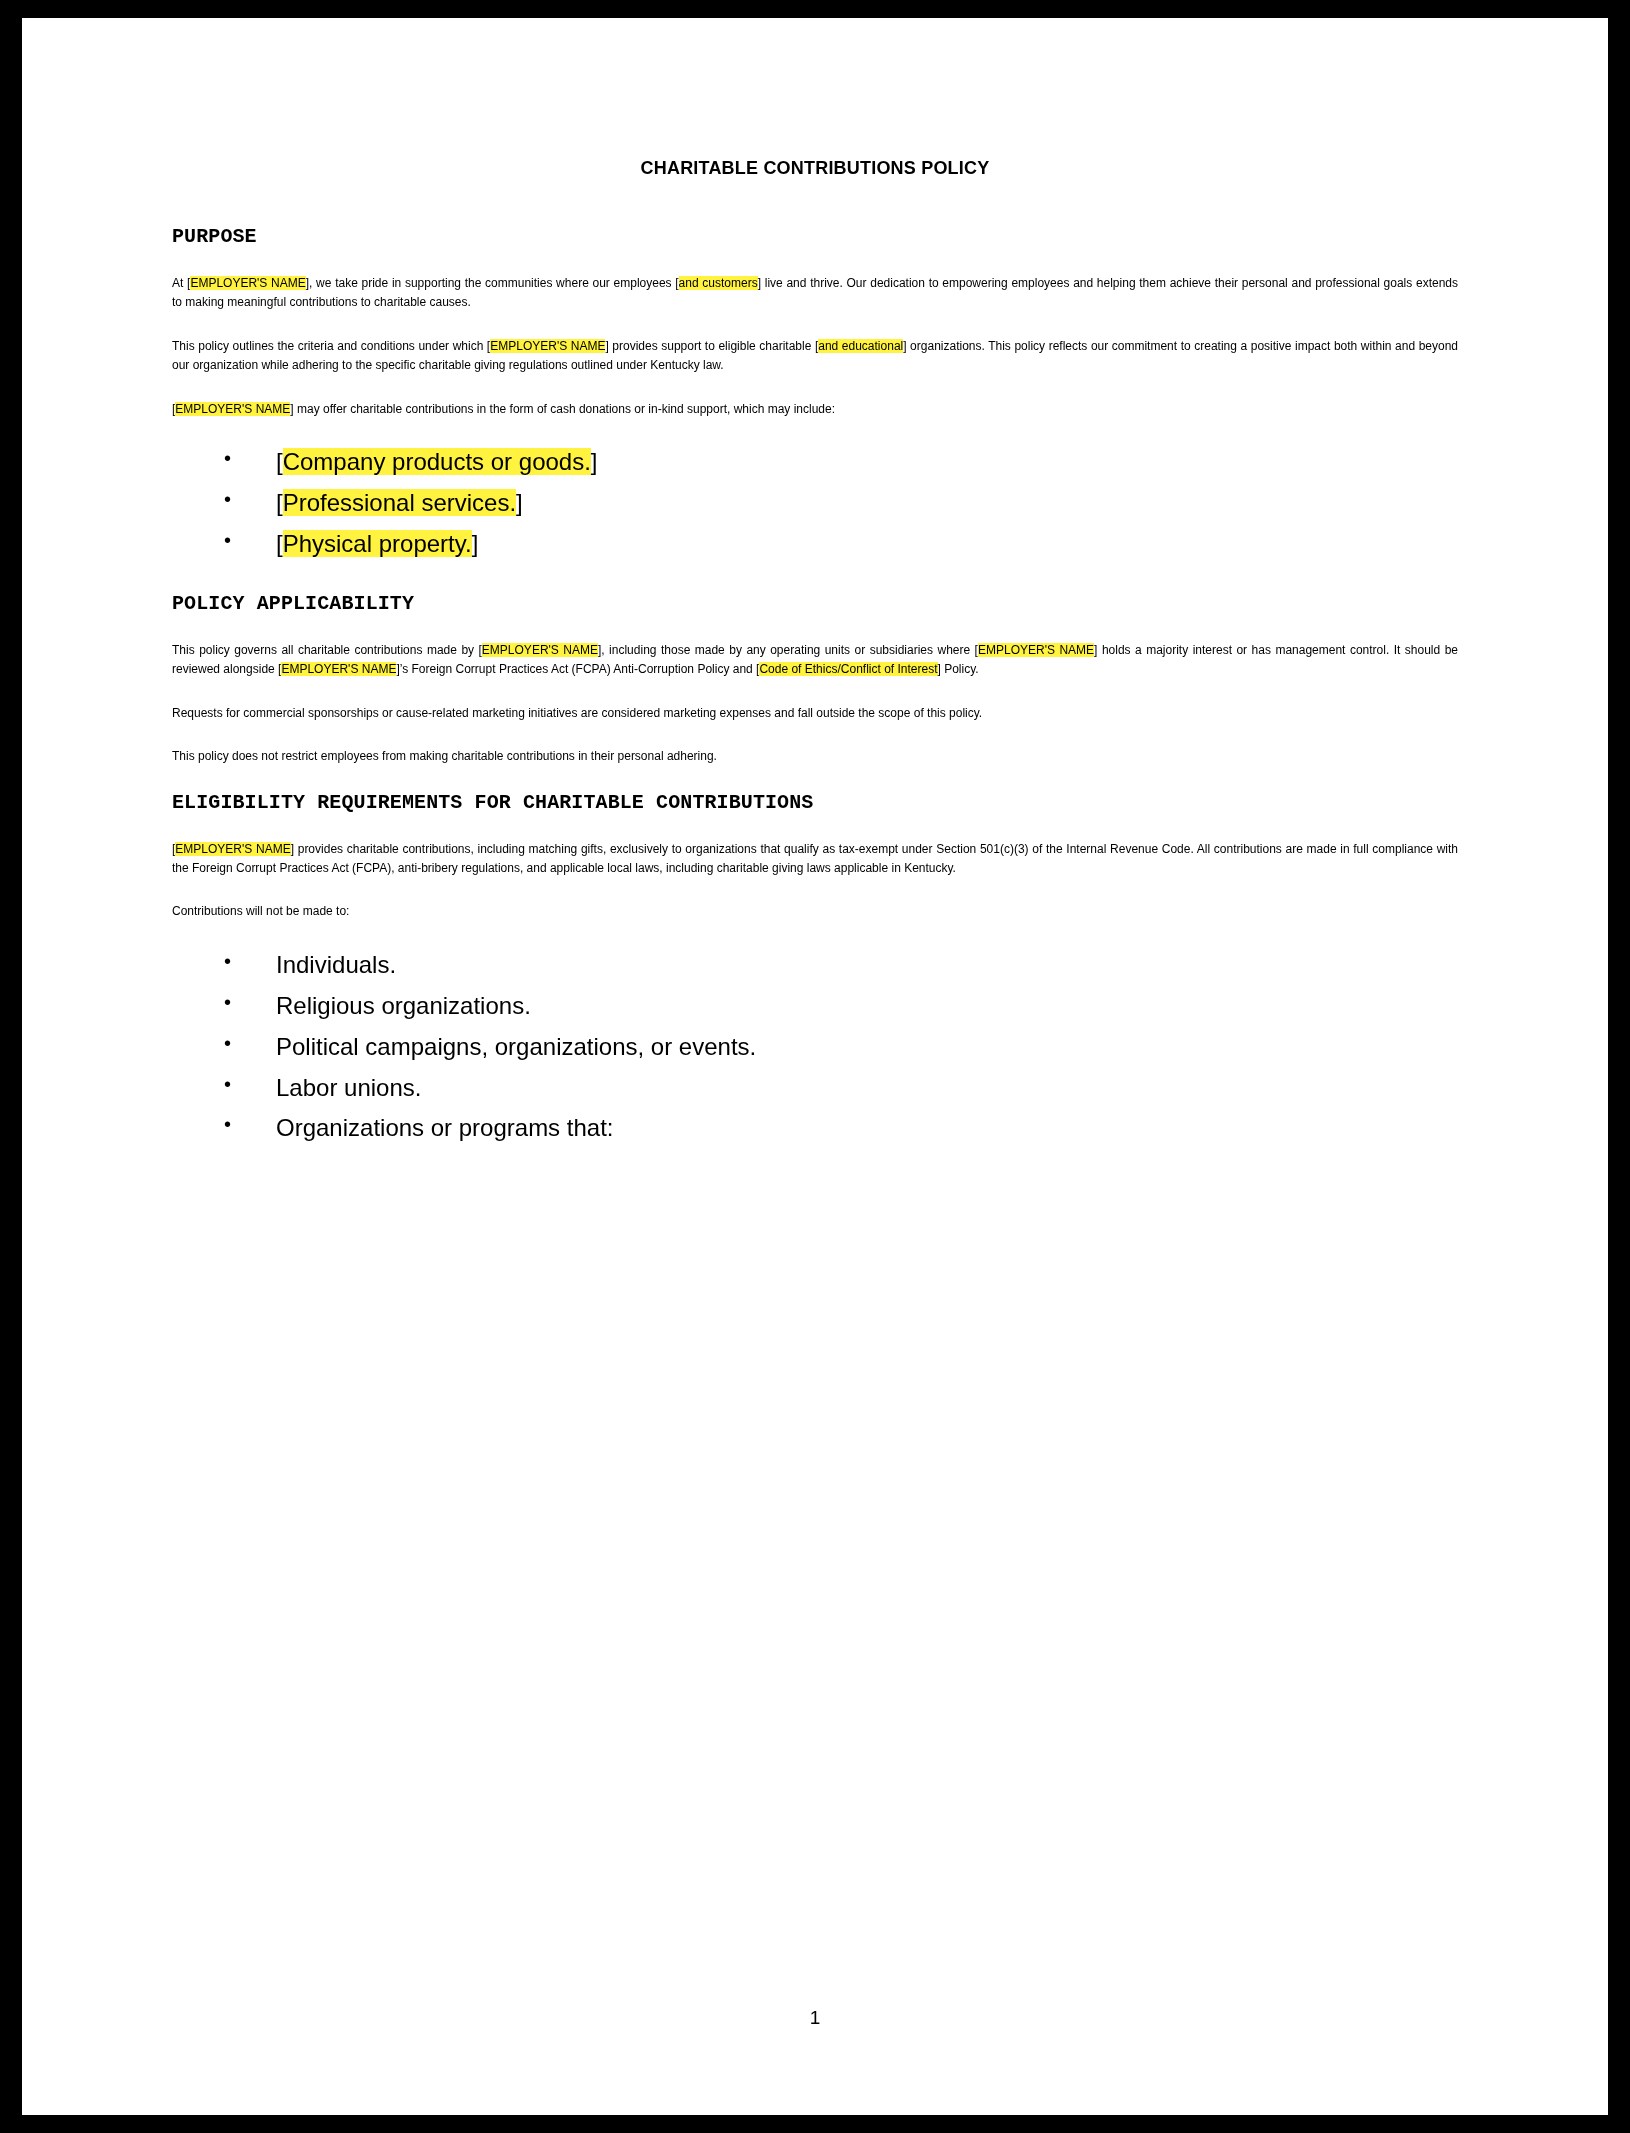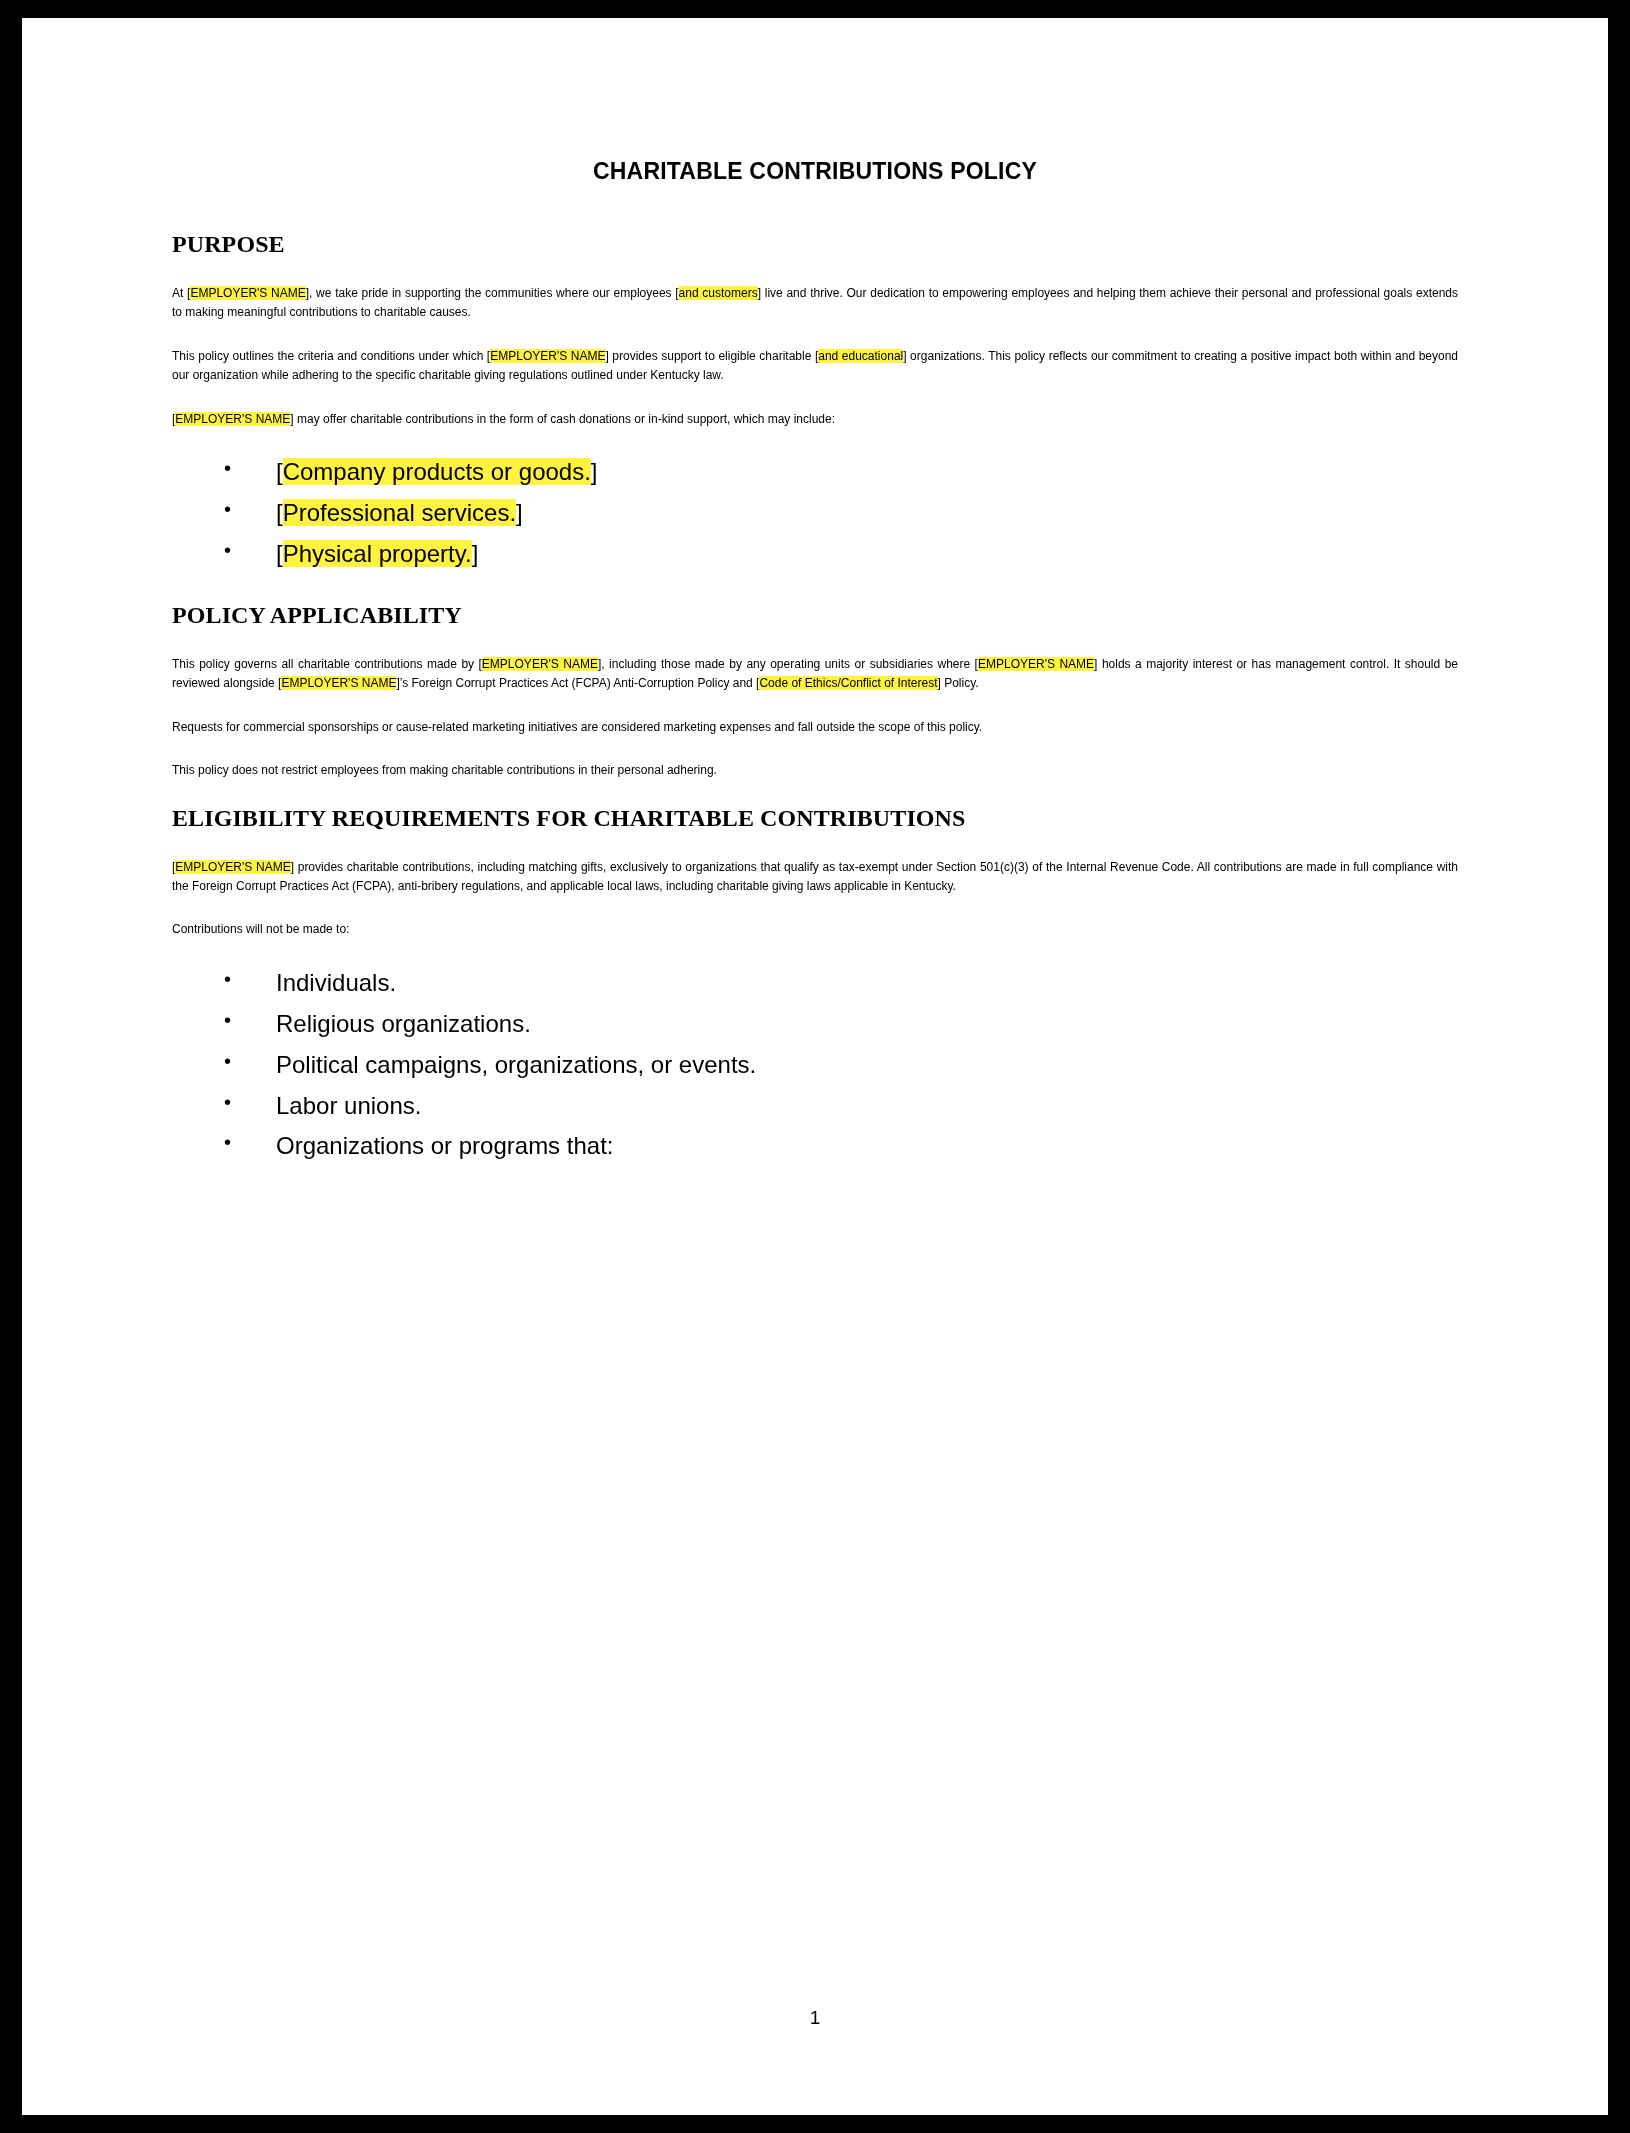--- a/index.html
+++ b/index.html
@@ -25,29 +25,29 @@
     height: 100%;
     background: #ffffff;
     position: relative;
     padding: 140px 150px 0 150px;
     overflow: hidden;
   }
   .doc-title {
     text-align: center;
     font-family: "Liberation Sans", sans-serif;
     font-weight: bold;
-    font-size: 23px;
+    font-size: 18px;
     letter-spacing: 0.2px;
     color: #000000;
     margin: 0 0 46px 0;
   }
   h2.section-heading {
-    font-family: Liberation Serif, serif;
+    font-family: Liberation Mono, monospace;
     font-weight: bold;
-    font-size: 24px;
+    font-size: 20px;
     color: #000000;
     margin: 0 0 26px 0;
     letter-spacing: 0.1px;
   }
   p.body-text {
     font-family: "Liberation Sans", sans-serif;
     font-size: 12px;
     line-height: 1.62;
     color: #000000;
     margin: 0 0 24px 0;

